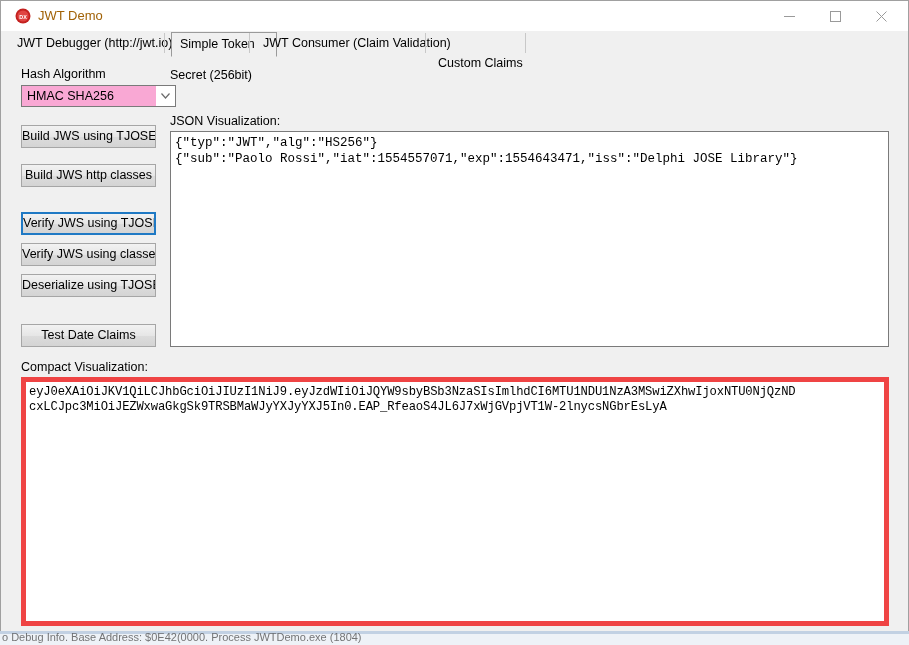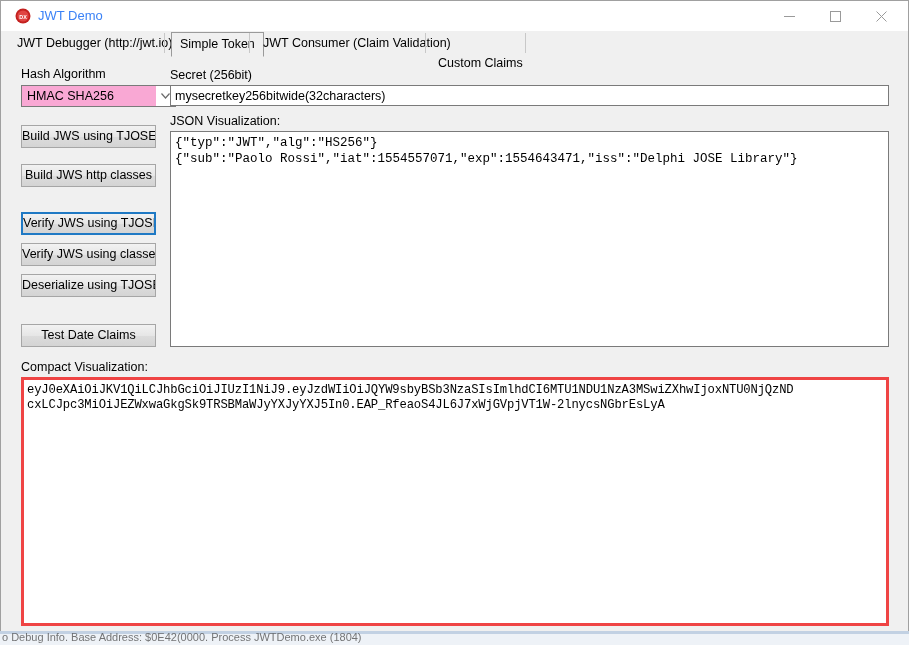--- a/index.html
+++ b/index.html
@@ -39,21 +39,21 @@
   }
   #app-icon {
     position: absolute;
     left: 14px; top: 7px;
     width: 16px; height: 16px;
   }
   #title-text {
     position: absolute;
     left: 37px; top: 7px;
     font-size: 13px;
-    color: #3b82f6;
+    color: #a16207;
     font-family: "Liberation Sans", sans-serif;
     white-space: nowrap;
   }
   .win-btn {
     position: absolute;
     top: 0;
     width: 46px;
     height: 30px;
     cursor: default;
   }
@@ -80,21 +80,21 @@
     box-sizing: border-box;
     line-height: 15px;
   }
   #tab-debugger { left: 9px; }
   #tab-simple {
     left: 170px;
     border: 1px solid #9a9a9a;
     border-bottom: 1px solid #f0f0f0;
     background: #f0f0f0;
     top: 1px;
-    padding: 4px 8px 4px 8px;
+    padding: 4px 21px 4px 8px;
   }
   #tab-consumer { left: 255px; }
   #tab-custom   { left: 430px; margin-top: 20px; }
   .tab-sep {
     position: absolute;
     top: 2px;
     width: 1px;
     height: 20px;
     background: #c8c8c8;
   }
@@ -203,21 +203,21 @@
   #lbl-compact {
     position: absolute;
     left: 20px; top: 359px;
     font-size: 12.5px;
   }
   #compact-box {
     position: absolute;
     left: 20px; top: 376px;
     width: 868px; height: 249px;
     background: #ffffff;
-    border: 3px solid #ef4444;
+    border: 5px solid #ef4444;
     box-sizing: border-box;
     overflow: hidden;
     padding: 3px 2px 0 3px;
   }
   .token-line {
     font-family: "Liberation Mono", monospace;
     font-size: 12.2px;
     line-height: 15px;
     white-space: pre;
     letter-spacing: -0.15px;
@@ -302,21 +302,20 @@
   </div>
 
   <div class="side-btn" id="btn-build-tjose">Build JWS using TJOSE</div>
   <div class="side-btn" id="btn-build-classes">Build JWS http classes</div>
   <div class="side-btn focused" id="btn-verify-tjose">Verify JWS using TJOSE</div>
   <div class="side-btn" id="btn-verify-classes">Verify JWS using classes</div>
   <div class="side-btn" id="btn-deser-tjose">Deserialize using TJOSE</div>
   <div class="side-btn" id="btn-test-date">Test Date Claims</div>
 
   <div id="lbl-secret">Secret (256bit)</div>
-  <input id="input-secret" type="text" value="mysecretkey256bitwide(32characters)" style="">
 
   <div id="lbl-json">JSON Visualization:</div>
   <div id="json-box">
     <div class="mono-line">{"typ":"JWT","alg":"HS256"}</div>
     <div class="mono-line">{"sub":"Paolo Rossi","iat":1554557071,"exp":1554643471,"iss":"Delphi JOSE Library"}</div>
   </div>
 
   <div id="lbl-compact">Compact Visualization:</div>
   <div id="compact-box">
     <div class="token-line">eyJ0eXAiOiJKV1QiLCJhbGciOiJIUzI1NiJ9.eyJzdWIiOiJQYW9sbyBSb3NzaSIsImlhdCI6MTU1NDU1NzA3MSwiZXhwIjoxNTU0NjQzND</div>

